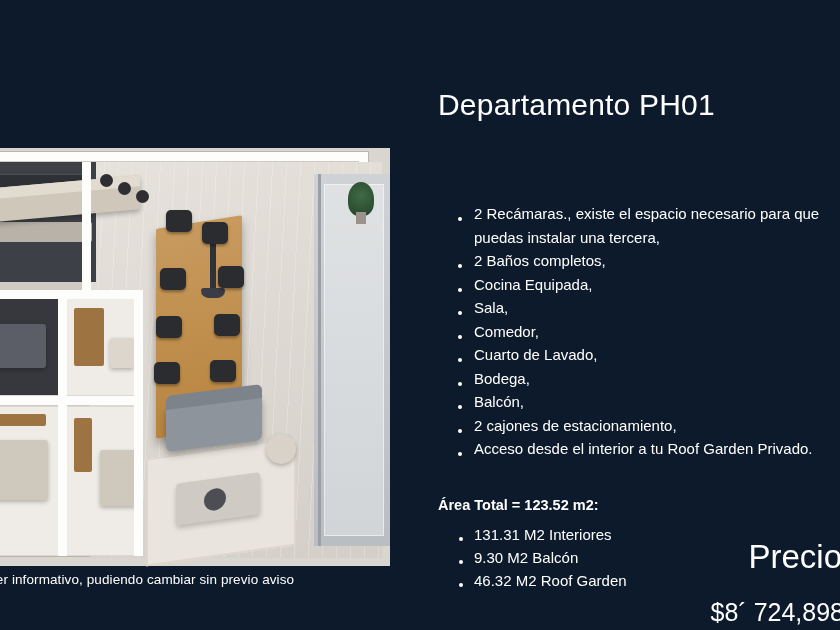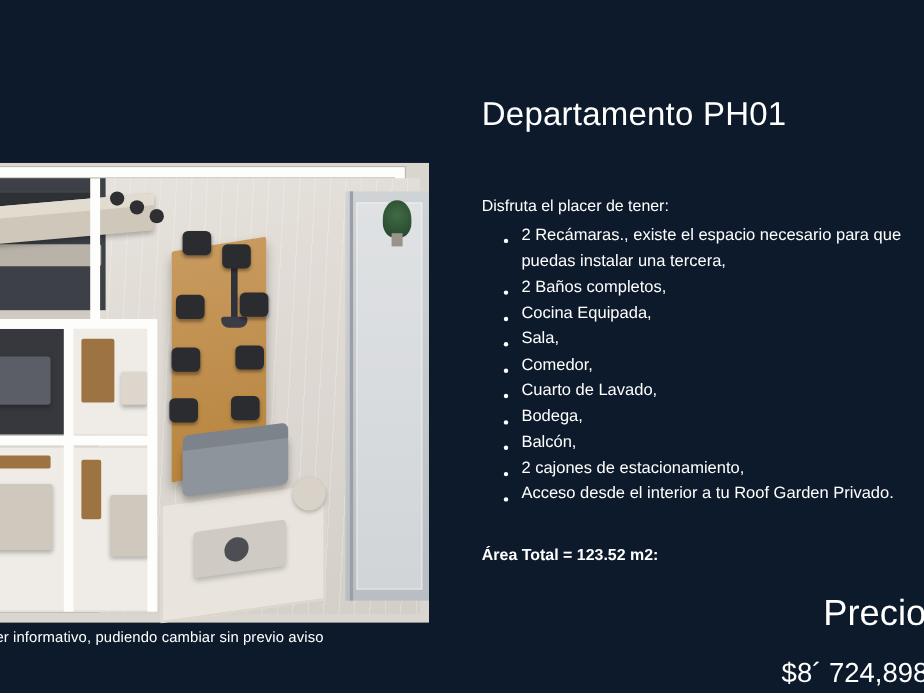--- a/index.html
+++ b/index.html
@@ -279,33 +279,37 @@
       <div class="wallh" style="left:8px; top:248px; width:164px; height:9px;"></div>
       <div class="wallv" style="left:164px; top:142px; width:9px; height:266px;"></div>
       <div class="wallv" style="left:112px; top:14px; width:9px; height:128px;"></div>
     </div>
   </div>
 
   <div class="disclaimer">ter informativo, pudiendo cambiar sin previo aviso</div>
 
   <div class="right">
     <div class="title">Departamento PH01</div>
-    <div class="intro">Disfruta el placer de tener:</div>
 
     <ul class="feature-list">
       <li class="wrap">2 Recámaras., existe el espacio necesario para que puedas instalar una tercera,</li>
       <li>2 Baños completos,</li>
       <li>Cocina Equipada,</li>
       <li>Sala,</li>
       <li>Comedor,</li>
       <li>Cuarto de Lavado,</li>
       <li>Bodega,</li>
       <li>Balcón,</li>
       <li>2 cajones de estacionamiento,</li>
       <li>Acceso desde el interior  a  tu Roof Garden Privado.</li>
     </ul>
 
     <div class="area-title">Área Total = 123.52 m2:</div>
+    <ul class="area-list">
+      <li>131.31 M2 Interiores</li>
+      <li> 9.30 M2 Balcón</li>
+      <li> 46.32 M2 Roof Garden</li>
+    </ul>
 
     <div class="price-label">Precio</div>
     <div class="price-value">$8´ 724,898</div>
   </div>
 </div>
 
 </body></html>

